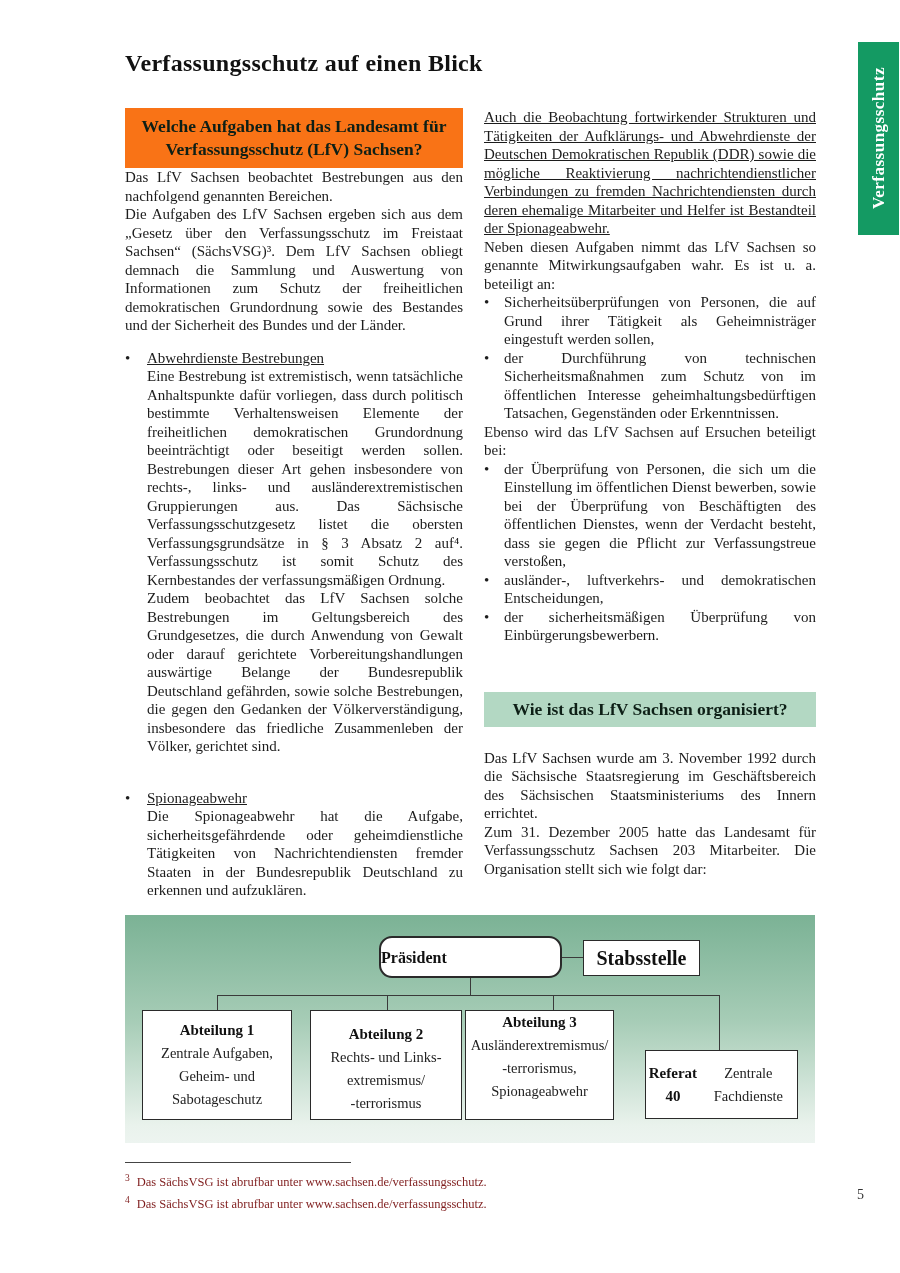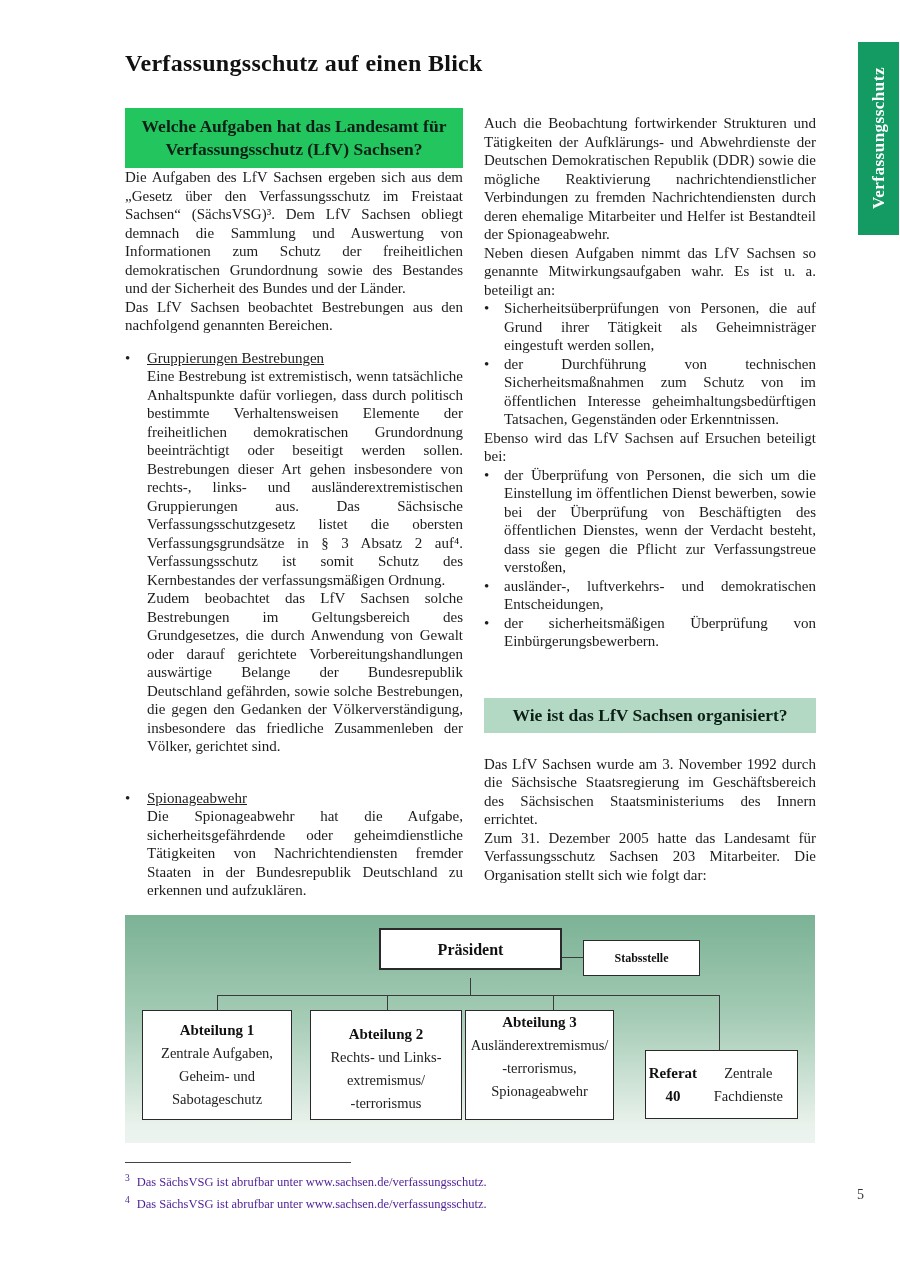--- a/index.html
+++ b/index.html
@@ -55,80 +55,80 @@
     position:absolute; left:125px; top:915px; width:690px; height:228px;
     background:linear-gradient(180deg,#7bb295 0%, #a6ccb6 46%, #e9f2ec 92%, #edf4f0 100%);
   }
   .node {
     position:absolute; background:#ffffff; border:1px solid #2a2a2a;
     text-align:center; box-sizing:border-box;
   }
   .node-title { font-weight:bold; font-size:15px; line-height:23px; color:#111; }
   .node-body  { font-size:14.5px; line-height:23px; white-space:pre-line; color:#222; }
   .node-praesident {
-    left:254px; top:13px; width:183px; height:42px; border-width:2px;
-    display:flex; align-items:center; justify-content:center;
+    left:254px; top:21px; width:183px; height:42px; border-width:2px;
+    display:flex; align-items:center; justify-content:flex-start;border-radius:13px;
   }
   .node-praesident .node-title { font-size:16px; }
   .node-stabsstelle {
     left:458px; top:25px; width:117px; height:36px;
     display:flex; align-items:center; justify-content:center;
   }
-  .node-stabsstelle .node-title { font-size:12px; }
+  .node-stabsstelle .node-title { font-size:20px; }
   .node-abt1 { left:17px;  top:95px; width:150px; height:110px; padding-top:8px; }
   .node-abt2 { left:185px; top:95px; width:152px; height:110px; padding-top:12px; }
   .node-abt3 { left:340px; top:95px; width:149px; height:110px; padding-top:0; }
   .node-ref40 {
     left:520px; top:135px; width:153px; height:69px;
     display:flex; flex-direction:row; align-items:center; justify-content:center;
   }
   .cline { position:absolute; background:#3a3a3a; }
 
   .fn-rule { position:absolute; left:125px; top:1162px; width:226px; height:1px; background:#444; }
   .footnotes { position:absolute; left:125px; top:1169px; width:660px; }
-  .footnote { font-size:12.5px; line-height:18px; color:#4c1d95; }
+  .footnote { font-size:12.5px; line-height:18px; color:#7f1d1d; }
   .footnote sup { font-size:9.5px; margin-right:7px; }
   .page-number { position:absolute; left:857px; top:1187px; font-size:14px; color:#333; }
 </style>
 </head>
 <body>
 
 <div class="page">
 
   <h1 class="page-title">Verfassungsschutz auf einen Blick</h1>
 
   <div class="side-tab" style="background:#149a63;">
     <span class="side-tab-label">Verfassungsschutz</span>
   </div>
 
   <div class="col col-left">
-    <div class="green-header" style="background:#22c55e;">Welche Aufgaben hat das Landesamt für Verfassungsschutz (LfV) Sachsen?</div>
+    <div class="green-header" style="background:#f97316;">Welche Aufgaben hat das Landesamt für Verfassungsschutz (LfV) Sachsen?</div>
+    <p class="body">Das LfV Sachsen beobachtet Bestrebungen aus den nachfolgend genannten Bereichen.</p>
     <p class="body mt-first">Die Aufgaben des LfV Sachsen ergeben sich aus dem „Gesetz über den Verfassungsschutz im Freistaat Sachsen“ (SächsVSG)³. Dem LfV Sachsen obliegt demnach die Sammlung und Auswertung von Informationen zum Schutz der freiheitlichen demokratischen Grundordnung sowie des Bestandes und der Sicherheit des Bundes und der Länder.</p>
-    <p class="body">Das LfV Sachsen beobachtet Bestrebungen aus den nachfolgend genannten Bereichen.</p>
 
     <div class="bullet bullet-block">
       <span class="dot">•</span>
       <div class="content">
-        <div class="bullet-title">Gruppierungen Bestrebungen</div>
+        <div class="bullet-title">Abwehrdienste Bestrebungen</div>
         <p class="body">Eine Bestrebung ist extremistisch, wenn tatsächliche Anhaltspunkte dafür vorliegen, dass durch politisch bestimmte Verhaltensweisen Elemente der freiheitlichen demokratischen Grundordnung beeinträchtigt oder beseitigt werden sollen. Bestrebungen dieser Art gehen insbesondere von rechts-, links- und ausländerextremistischen Gruppierungen aus. Das Sächsische Verfassungsschutzgesetz listet die obersten Verfassungsgrundsätze in § 3 Absatz 2 auf⁴. Verfassungsschutz ist somit Schutz des Kernbestandes der verfassungsmäßigen Ordnung.</p>
         <p class="body">Zudem beobachtet das LfV Sachsen solche Bestrebungen im Geltungsbereich des Grundgesetzes, die durch Anwendung von Gewalt oder darauf gerichtete Vorbereitungshandlungen auswärtige Belange der Bundesrepublik Deutschland gefährden, sowie solche Bestrebungen, die gegen den Gedanken der Völkerverständigung, insbesondere das friedliche Zusammenleben der Völker, gerichtet sind.</p>
       </div>
     </div>
 
     <div class="bullet bullet-block">
       <span class="dot">•</span>
       <div class="content">
         <div class="bullet-title">Spionageabwehr</div>
         <p class="body">Die Spionageabwehr hat die Aufgabe, sicherheitsgefährdende oder geheimdienstliche Tätigkeiten von Nachrichtendiensten fremder Staaten in der Bundesrepublik Deutschland zu erkennen und aufzuklären.</p>
       </div>
     </div>
   </div>
 
   <div class="col col-right">
-    <p class="body" style="margin-top:6px;">Auch die Beobachtung fortwirkender Strukturen und Tätigkeiten der Aufklärungs- und Abwehrdienste der Deutschen Demokratischen Republik (DDR) sowie die mögliche Reaktivierung nachrichtendienstlicher Verbindungen zu fremden Nachrichtendiensten durch deren ehemalige Mitarbeiter und Helfer ist Bestandteil der Spionageabwehr.</p>
+    <p class="body" style="margin-top:0;text-decoration:underline;">Auch die Beobachtung fortwirkender Strukturen und Tätigkeiten der Aufklärungs- und Abwehrdienste der Deutschen Demokratischen Republik (DDR) sowie die mögliche Reaktivierung nachrichtendienstlicher Verbindungen zu fremden Nachrichtendiensten durch deren ehemalige Mitarbeiter und Helfer ist Bestandteil der Spionageabwehr.</p>
     <p class="body gap-md">Neben diesen Aufgaben nimmt das LfV Sachsen so genannte Mitwirkungsaufgaben wahr. Es ist u. a. beteiligt an:</p>
 
     <div class="bullet">
       <span class="dot">•</span>
       <p class="body">Sicherheitsüberprüfungen von Personen, die auf Grund ihrer Tätigkeit als Geheimnisträger eingestuft werden sollen,</p>
     </div>
     <div class="bullet">
       <span class="dot">•</span>
       <p class="body">der Durchführung von technischen Sicherheitsmaßnahmen zum Schutz von im öffentlichen Interesse geheimhaltungsbedürftigen Tatsachen, Gegenständen oder Erkenntnissen.</p>
     </div>

